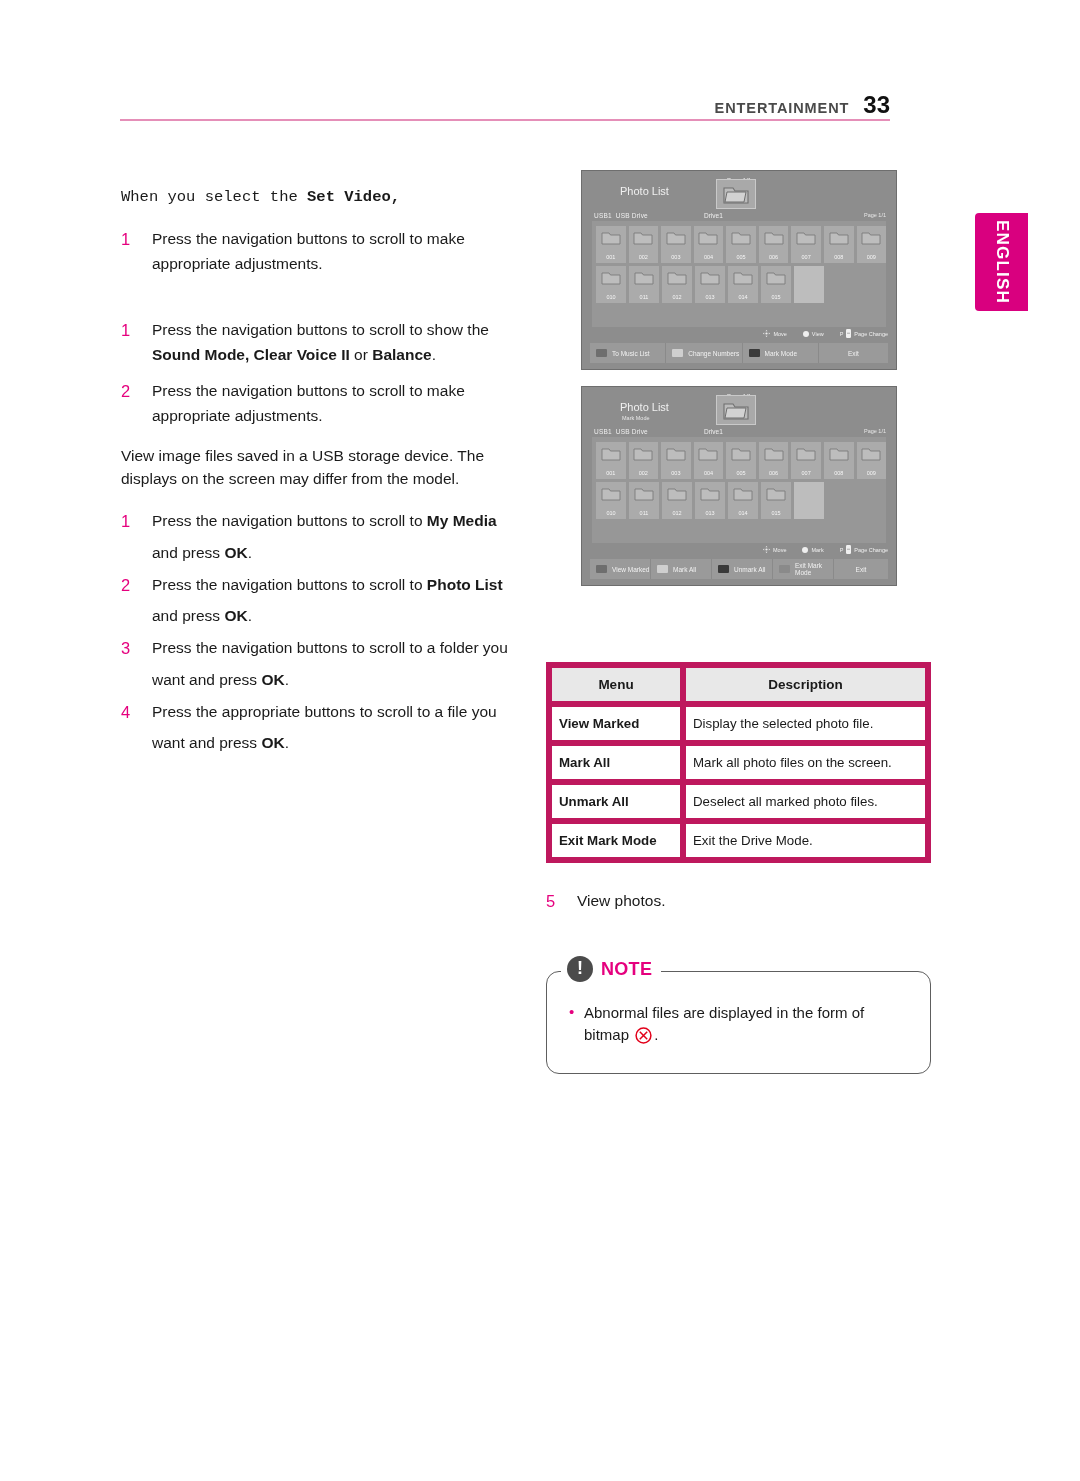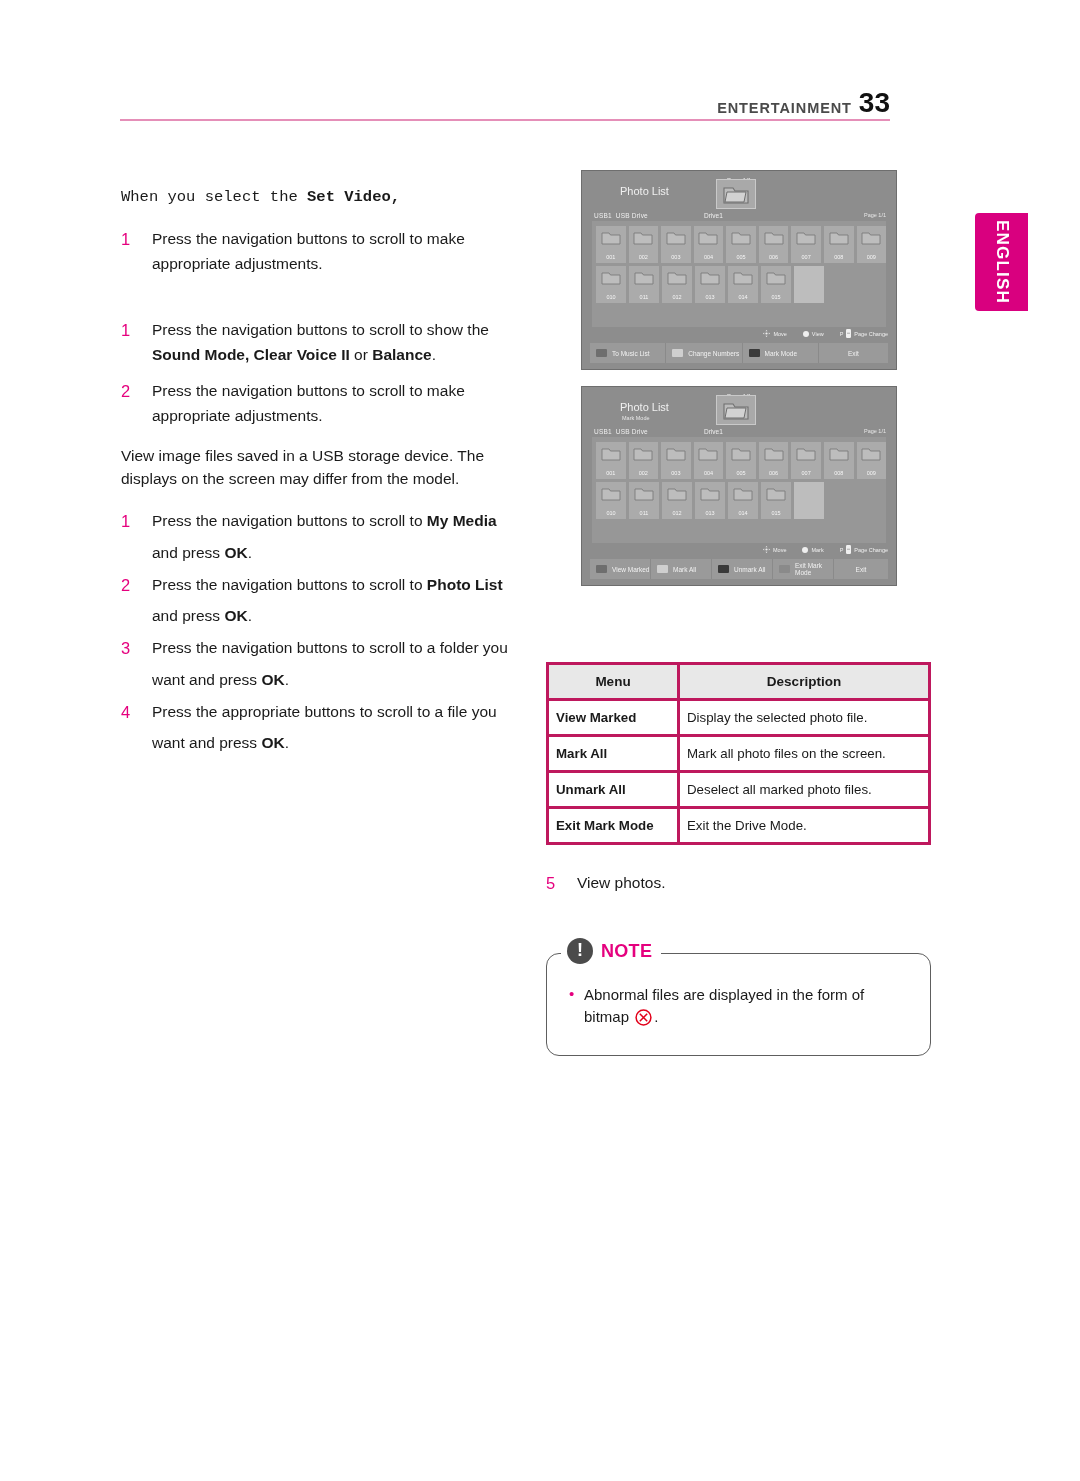--- a/index.html
+++ b/index.html
@@ -5,23 +5,23 @@
   html,body{margin:0;padding:0;}
   body{
     width:1080px;height:1481px;background:#ffffff;
     font-family:"Liberation Sans", sans-serif;
     color:#1a1a1a;position:relative;overflow:hidden;
   }
   .page{position:absolute;inset:0;}
 
   
   .header{position:absolute;left:120px;top:90px;width:770px;height:34px;}
-  .header-row{display:flex;align-items:flex-end;justify-content:flex-end;gap:7px;height:26px;}
+  .header-row{display:flex;align-items:flex-end;justify-content:flex-end;gap:14px;height:26px;}
   .hdr-section{font-size:14.5px;font-weight:bold;letter-spacing:.9px;color:#4a4a4a;}
-  .hdr-page{font-size:28px;font-weight:bold;color:#111;line-height:1;position:relative;top:1px;}
+  .hdr-page{font-size:24px;font-weight:bold;color:#111;line-height:1;position:relative;top:1px;}
   .hdr-rule{position:absolute;left:0;top:29px;width:770px;height:1.6px;background:#e58fb8;}
 
   
   .lang-tab{
     position:absolute;left:975px;top:213px;width:53px;height:98px;
     background:#d9007f;border-radius:4px 0 0 4px;
     display:flex;align-items:center;justify-content:center;
   }
   .lang-tab span{
     writing-mode:vertical-rl;
@@ -87,21 +87,21 @@
   .tv .btn{
     flex:1;background:#9a9a9a;border-right:1px solid #8a8a8a;
     display:flex;align-items:center;gap:5px;padding-left:6px;box-sizing:border-box;
     font-size:6.5px;color:#f2f2f2;
   }
   .tv .btn:last-child{border-right:none;justify-content:center;padding-left:0;}
   .tv .sw{width:11px;height:8px;border-radius:1px;display:inline-block;flex:none;}
 
   
   .mtable{margin-top:76px;border-collapse:collapse;width:385px;font-size:13.3px;}
-  .mtable td,.mtable th{border:3px solid #be185d;padding:9px 7px;text-align:left;vertical-align:middle;}
+  .mtable td,.mtable th{border:6px solid #be185d;padding:9px 7px;text-align:left;vertical-align:middle;}
   .mtable th{background:#e8e8e8;text-align:center;font-weight:bold;font-size:13.5px;}
   .mtable td.k{font-weight:bold;width:114px;white-space:nowrap;}
 
   .step5{margin-top:26px;position:relative;padding-left:31px;font-size:15.5px;line-height:1.5;}
   .step5 .num{position:absolute;left:0;top:0;color:#e5007e;font-size:16.5px;}
 
   
   .notebox{
     margin-top:59px;position:relative;width:385px;
     border:1.6px solid #5e5e5e;border-radius:13px;box-sizing:border-box;

